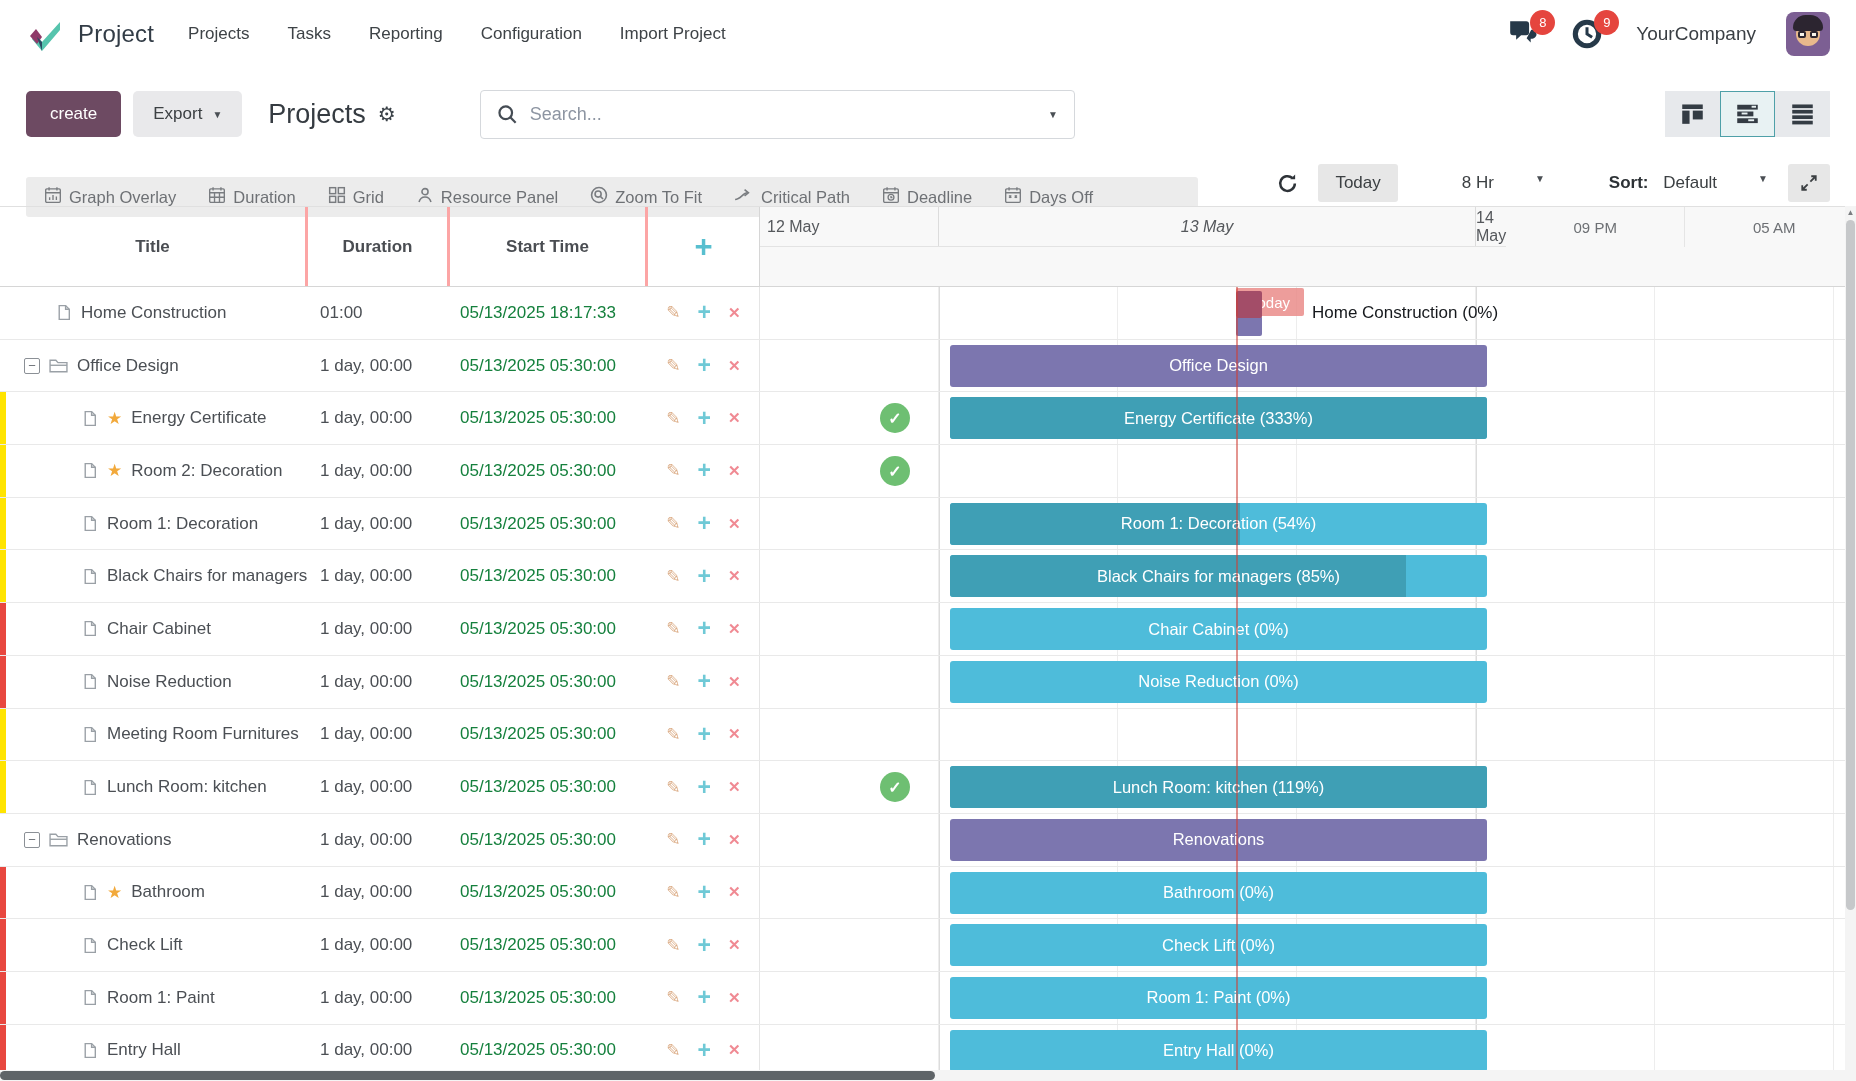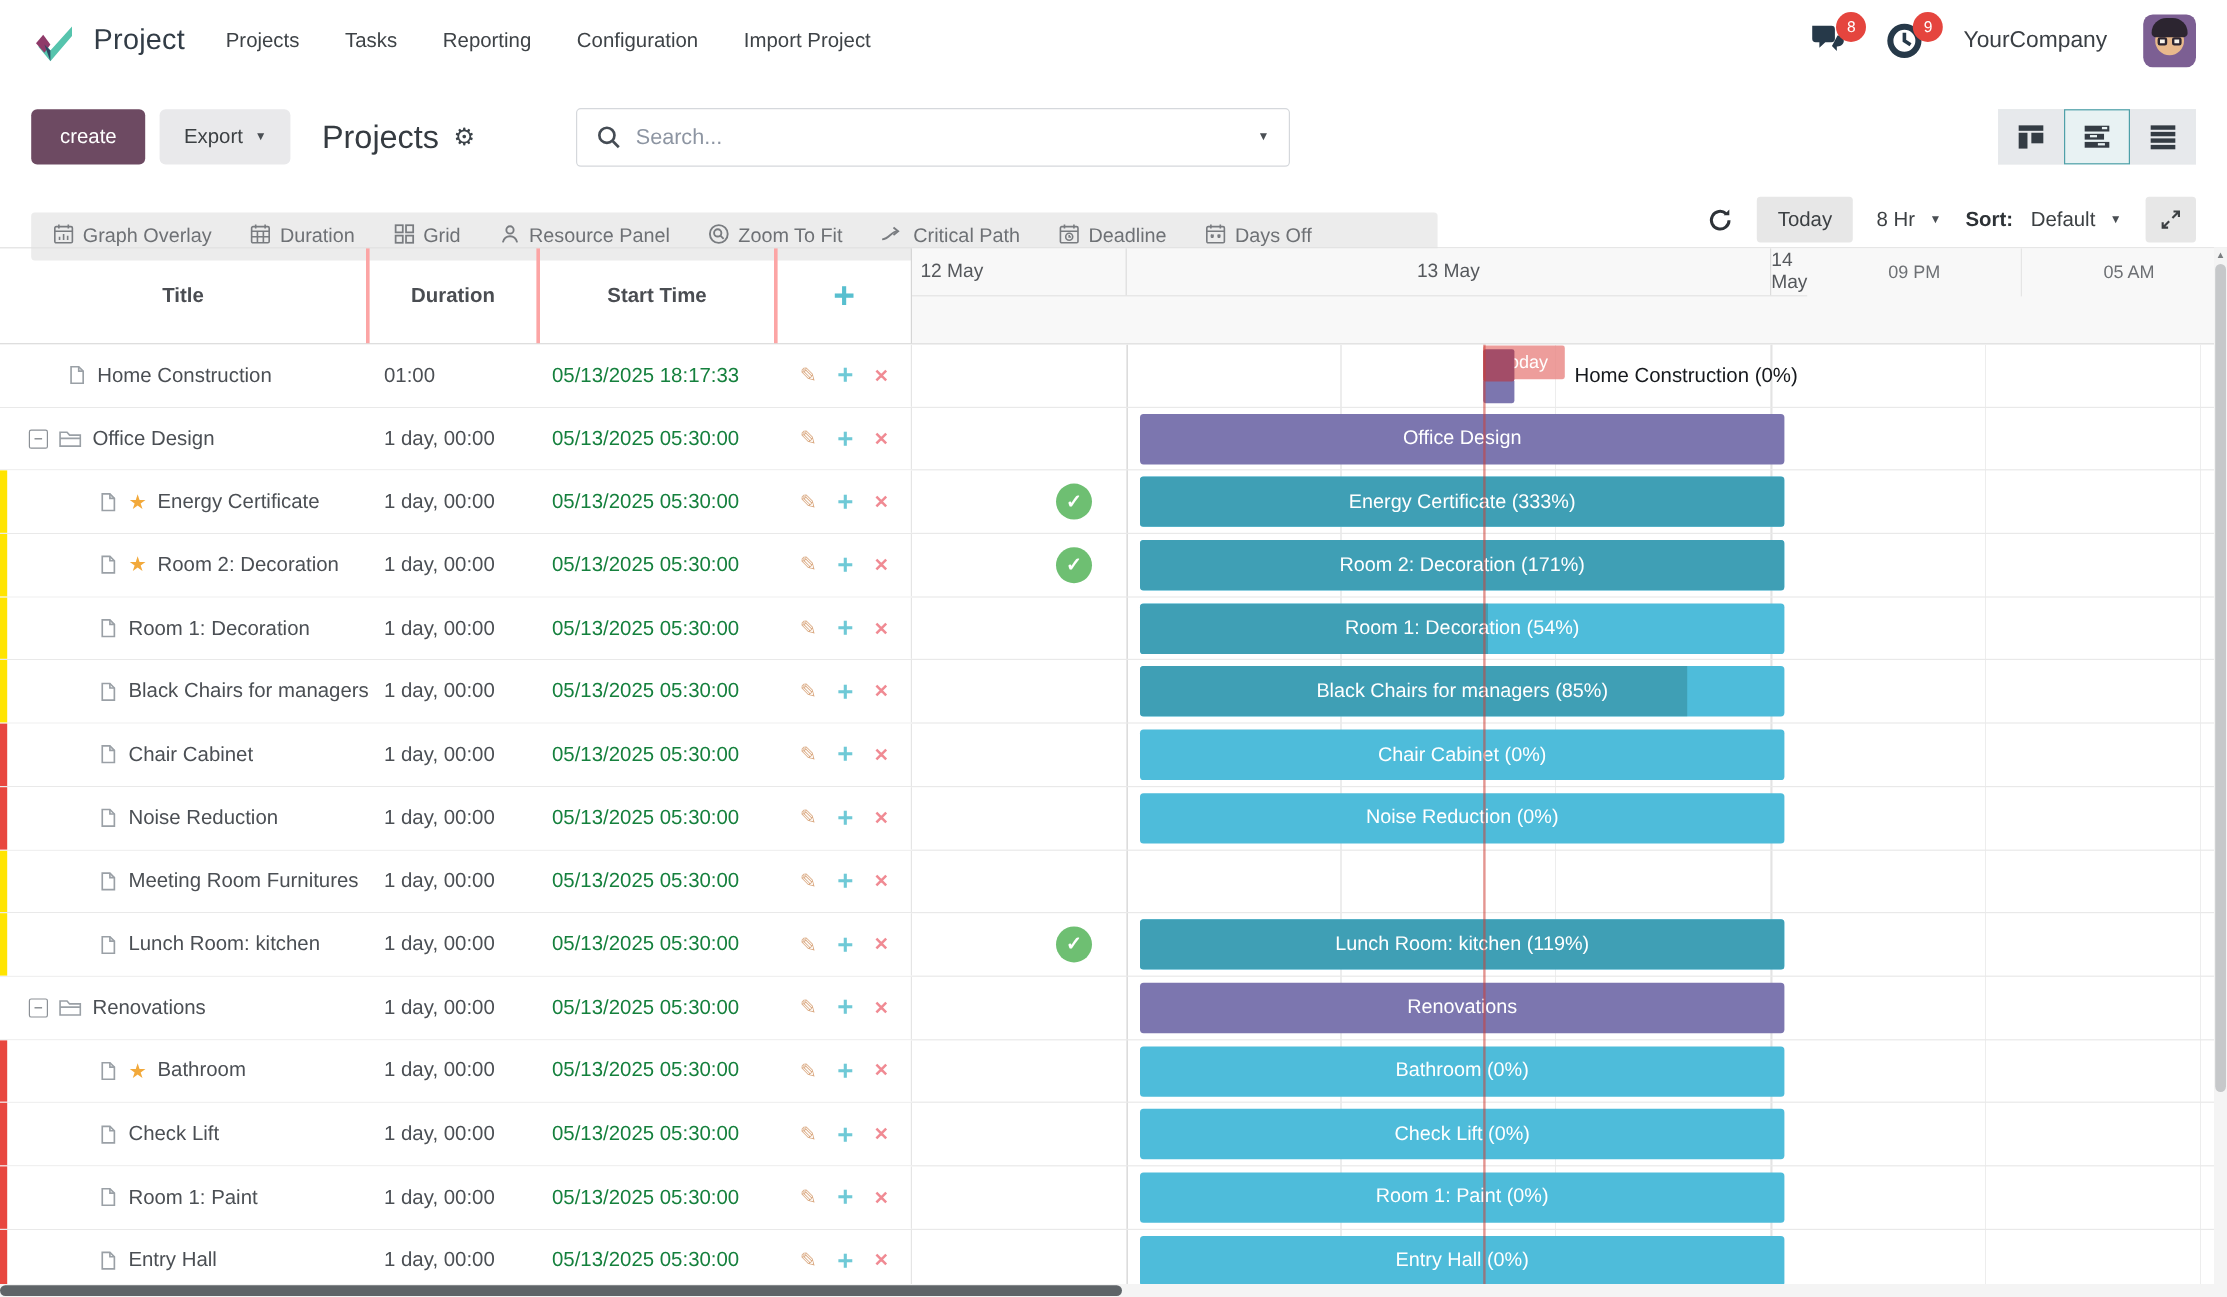--- a/index.html
+++ b/index.html
@@ -46,21 +46,21 @@
 
   
   .toolbar { height:46px; flex:0 0 46px; display:flex; align-items:center; padding:0 26px 0 26px; gap:0; }
   .tb-left { width:1172px; height:40px; background:#ececec; border-radius:3px; display:flex; align-items:center;
     gap:32px; padding:0 18px;margin-top:28px; }
   .tb-btn { display:flex; align-items:center; gap:7px; font-size:16.5px; color:#6e7175; cursor:pointer; white-space:nowrap; }
   .tb-right { margin-left:auto; display:flex; align-items:center; gap:20px; }
   .tb-refresh { cursor:pointer; display:flex; align-items:center; }
   .btn-today { background:#e7e7e7; border:none; border-radius:3px; font-size:17px; color:#3c4043;
     padding:9px 17px; cursor:pointer; font-family:inherit; }
-  .scale-select,.sort-select { display:flex; align-items:center; gap:12px; font-size:17px; color:#3c4043; cursor:pointer; }
+  .scale-select,.sort-select { display:flex; gap:41px; font-size:17px; color:#3c4043; cursor:pointer;margin-left:44px; }
   .sort-label { font-weight:bold; color:#2d3236; margin-right:10px; }
   .btn-expand { background:#e7e7e7; border:none; border-radius:3px; width:42px; height:38px; cursor:pointer;
     display:flex; align-items:center; justify-content:center; }
 
   
   .gantt { flex:1; display:flex; flex-direction:column; border-top:1px solid #e0e0e0; position:relative; }
   .g-header { height:80px; flex:0 0 80px; display:flex; border-bottom:1px solid #d6d6d6; }
   .g-cols { width:760px; flex:0 0 760px; display:flex; }
   .g-col { display:flex; align-items:center; justify-content:center; font-size:17px; font-weight:bold;
     color:#4a4d52; border-right:3px solid #fca5a5; }
@@ -317,21 +317,21 @@
         <div class="g-col c1">Title</div>
         <div class="g-col c2">Duration</div>
         <div class="g-col c3">Start Time</div>
         <div class="g-col c4">
             <span class="add-task">+</span>
           </div>
       </div>
       <div class="g-timeline-header">
         <div class="date-row" id="date-row">
             <div class="date-cell" style="width: 179px; flex: 0 0 179px;">12 May</div>
-            <div class="date-cell center" style="width: 537px; flex: 0 0 537px;">13 May</div>
+            <div class="date-cell center" style="width: 537px; flex: 0 0 537px; font-style: italic;">13 May</div>
             <div class="date-cell center" style="flex: 1 1 0%; border-right: none;">14 May</div>
           </div>
         <div class="hour-row" id="hour-row">
             <div class="hour-cell">09 PM</div>
             <div class="hour-cell">05 AM</div>
             <div class="hour-cell">01 PM</div>
             <div class="hour-cell">09 PM</div>
             <div class="hour-cell">05 AM</div>
             <div class="hour-cell">01 PM</div>
             <div class="hour-fill"></div>
@@ -441,24 +441,20 @@
             <div class="cell-duration">1 day, 00:00</div>
             <div class="cell-start">05/13/2025 05:30:00</div>
             <div class="cell-actions">
       <span class="act-edit">✎</span>
       <span class="act-add">+</span>
       <span class="act-del">✕</span>
             </div>
           </div>
           <div class="row-right">
             <span class="done-badge">✓</span>
-            <div class="bar task">
-        <span class="fill" style="width:100%"></span>
-        <span class="bar-label">Room 2: Decoration (171%)</span>
-            </div>
           </div>
         </div>
         <div class="g-row">
           <div class="row-left">
             <span class="strip yellow"></span>
             <div class="cell-title" style="padding-left:82px">
               <span class="row-ic">
                 <svg width="16" height="17" viewBox="0 0 14 16">
                   <path d="M2.5 1.5h6l3.5 3.5v9.5h-9.5z" fill="#fff" stroke="#9aa0a6" stroke-width="1.3"></path>
                   <path d="M8.5 1.5V5H12" fill="none" stroke="#9aa0a6" stroke-width="1.3"></path>

